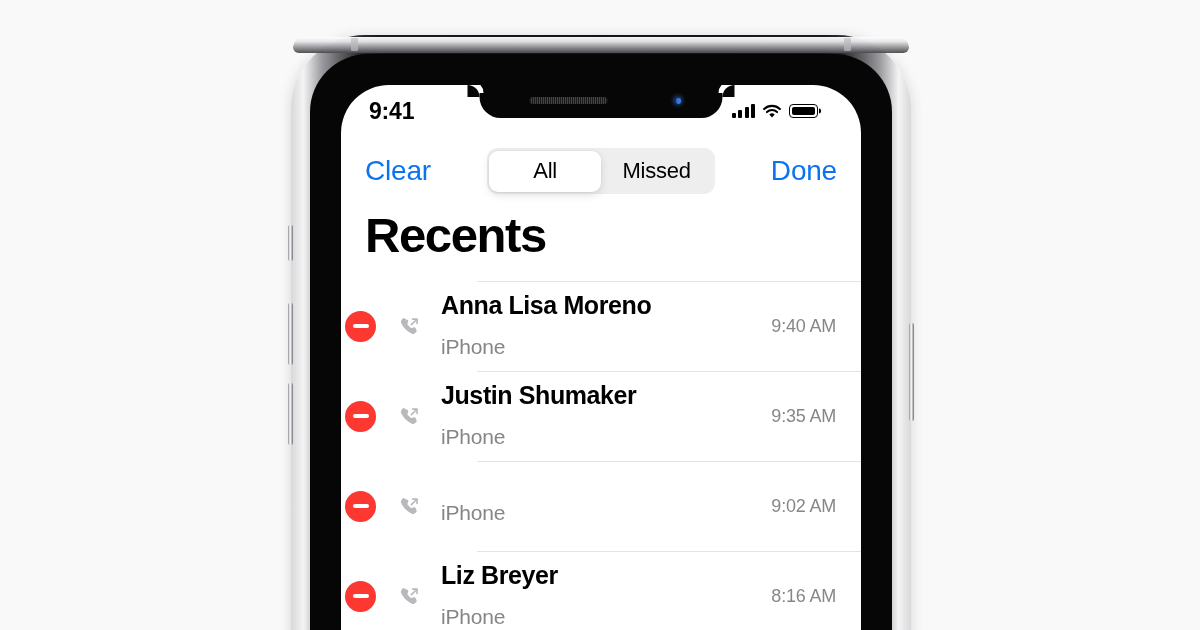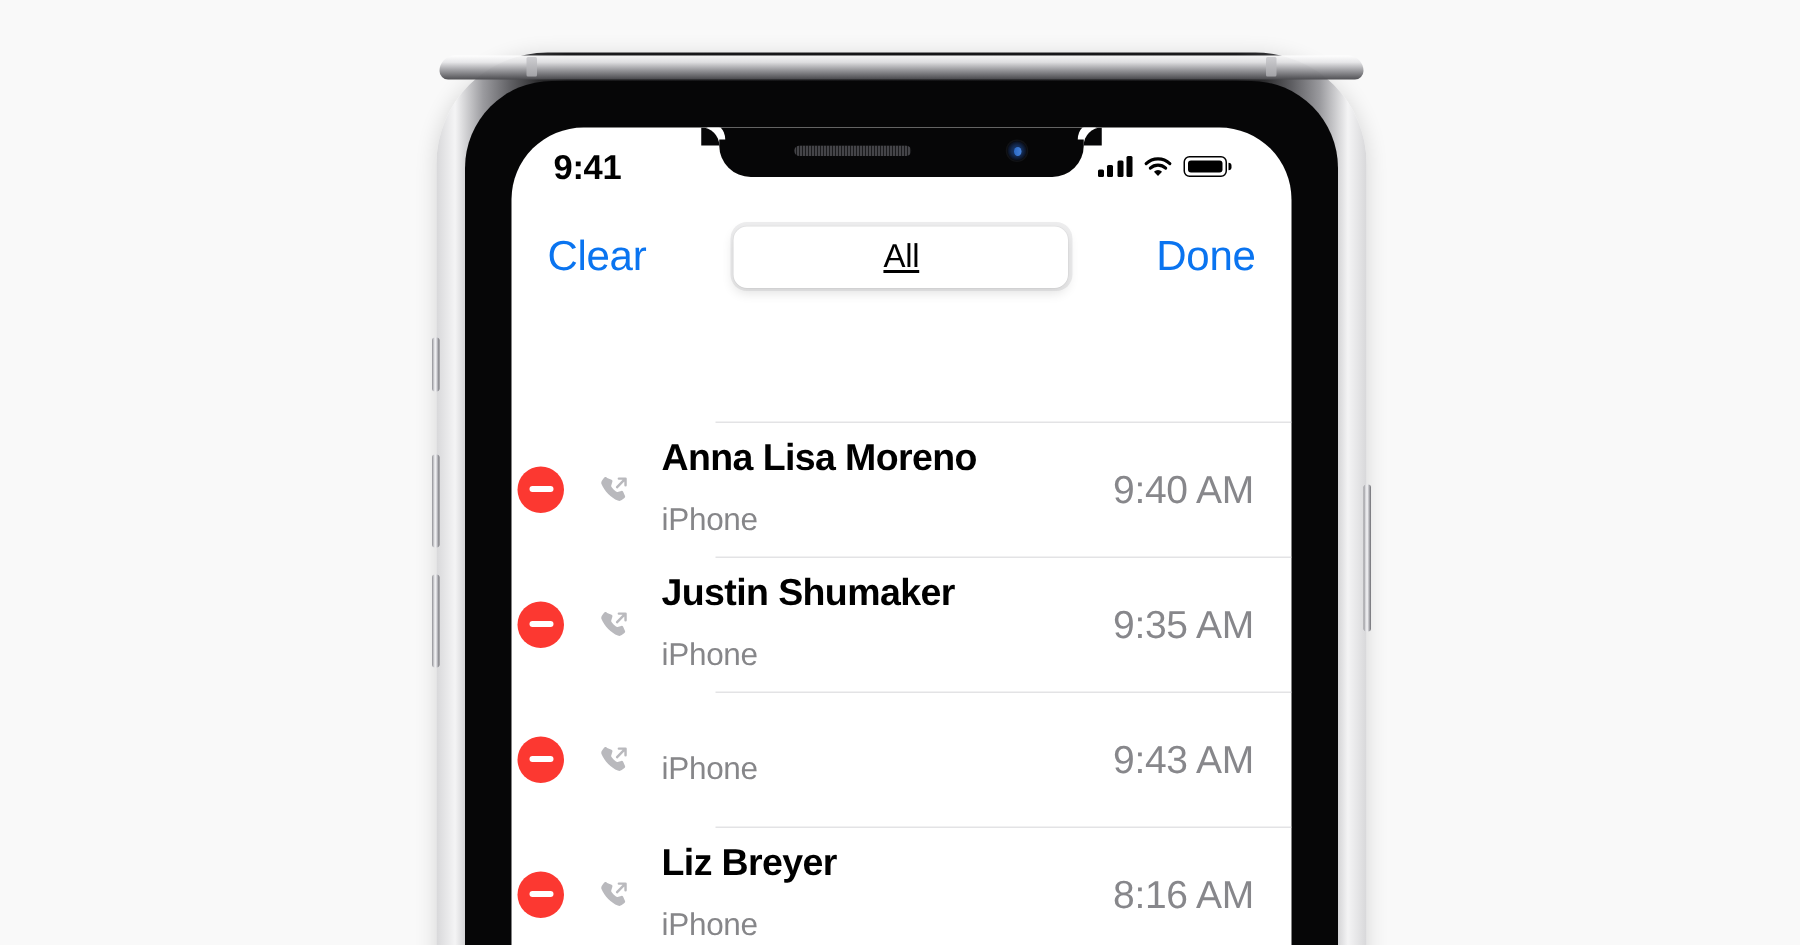--- a/index.html
+++ b/index.html
@@ -150,21 +150,20 @@
   }
   .seg {
     flex:1; display:flex; align-items:center; justify-content:center;
     font-size:22px; color:#000; border-radius:9px;
     letter-spacing:-.2px; cursor:pointer; border:none; background:none;
     font-family:inherit;
   }
   .seg.active {
     background:#fff;
     box-shadow:0 3px 8px rgba(0,0,0,.12), 0 0 0 .5px rgba(0,0,0,.04);
-    text-decoration:underline;
   }
 
   
   .large-title {
     position:absolute; top:122px; left:24px;
     font-size:49px; font-weight:700; color:#000;
     letter-spacing:-1.4px;
   }
 
   
@@ -196,21 +195,21 @@
   .row-name {
     font-size:25px; font-weight:700; color:#000;
     letter-spacing:-.4px; line-height:1.16;
     white-space:nowrap; overflow:hidden; text-overflow:ellipsis;
   }
   .row-sub {
     font-size:21px; color:#868689; letter-spacing:-.2px;
     line-height:1.3; margin-top:13px;
   }
   .row-time {
-    flex:0 0 auto; font-size:26px; color:#87878b;
+    flex:0 0 auto; font-size:18px; color:#87878b;
     letter-spacing:-.2px; padding-right:25px;
   }
 </style>
 </head>
 <body>
 
 <div class="stage">
 
   <div class="phone">
     <div class="phone-rim-top"></div>
@@ -247,24 +246,26 @@
             <div class="batt">
               <div class="batt-fill"></div>
             </div>
           </div>
         </div>
 
         <div class="navbar">
           <button class="nav-action">Clear</button>
           <div class="segmented">
             <button class="seg active">All</button>
+            <button class="seg">Missed</button>
           </div>
           <button class="nav-action">Done</button>
         </div>
 
+        <div class="large-title">Recents</div>
 
         <div class="list">
 
           <div class="row">
             <div class="row-sep"></div>
             <button class="delete-btn">
                 <span></span>
               </button>
             <span class="call-type-icon">
               <svg width="23" height="23" viewBox="0 0 24 24" fill="currentColor">
@@ -304,21 +305,21 @@
               </button>
             <span class="call-type-icon">
               <svg width="23" height="23" viewBox="0 0 24 24" fill="currentColor">
                 <path d="M6.3 3.2c-.5-.2-1.1 0-1.4.4L3.5 5.5c-.6.8-.7 1.8-.3 2.7 1 2.4 2.6 4.7 4.6 6.7 2 2 4.3 3.6 6.7 4.6.9.4 1.9.3 2.7-.3l1.9-1.4c.4-.3.6-.9.4-1.4l-1.3-3c-.2-.5-.8-.8-1.3-.6l-2.6.8c-.4.1-.8 0-1.1-.3-1.2-1-2.2-2-3.1-3.2-.2-.3-.3-.7-.2-1.1l.8-2.6c.2-.5-.1-1.1-.6-1.3l-3-1.3z"></path>
                 <path d="M15.2 3.4a.85.85 0 0 0 0 1.7h2.6l-4.4 4.4a.85.85 0 1 0 1.2 1.2l4.4-4.4v2.6a.85.85 0 0 0 1.7 0V4.25a.85.85 0 0 0-.85-.85h-4.65z"></path>
               </svg>
             </span>
             <div class="row-main">
               <div class="row-sub">iPhone</div>
             </div>
-            <div class="row-time">9:43 AM</div>
+            <div class="row-time">9:02 AM</div>
           </div>
 
           <div class="row">
             <div class="row-sep"></div>
             <button class="delete-btn">
                 <span></span>
               </button>
             <span class="call-type-icon">
               <svg width="23" height="23" viewBox="0 0 24 24" fill="currentColor">
                 <path d="M6.3 3.2c-.5-.2-1.1 0-1.4.4L3.5 5.5c-.6.8-.7 1.8-.3 2.7 1 2.4 2.6 4.7 4.6 6.7 2 2 4.3 3.6 6.7 4.6.9.4 1.9.3 2.7-.3l1.9-1.4c.4-.3.6-.9.4-1.4l-1.3-3c-.2-.5-.8-.8-1.3-.6l-2.6.8c-.4.1-.8 0-1.1-.3-1.2-1-2.2-2-3.1-3.2-.2-.3-.3-.7-.2-1.1l.8-2.6c.2-.5-.1-1.1-.6-1.3l-3-1.3z"></path>

